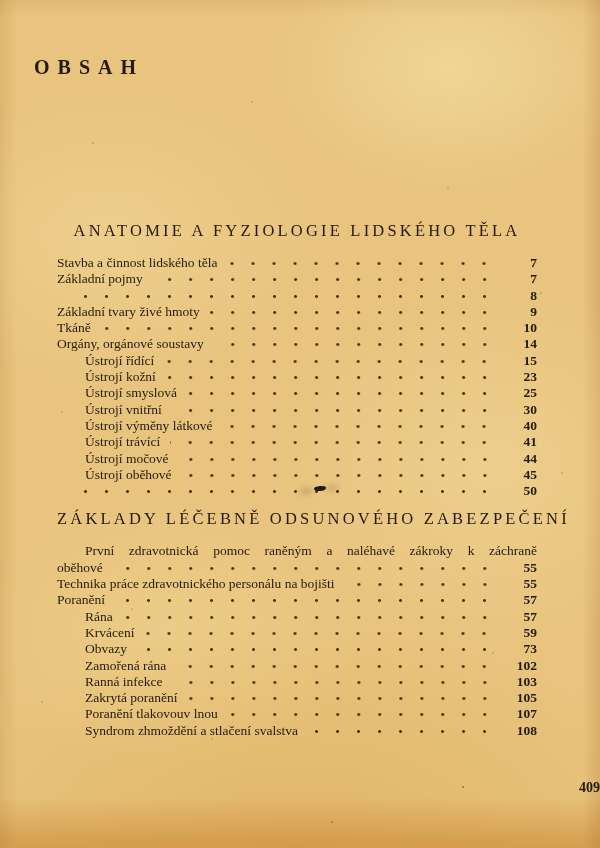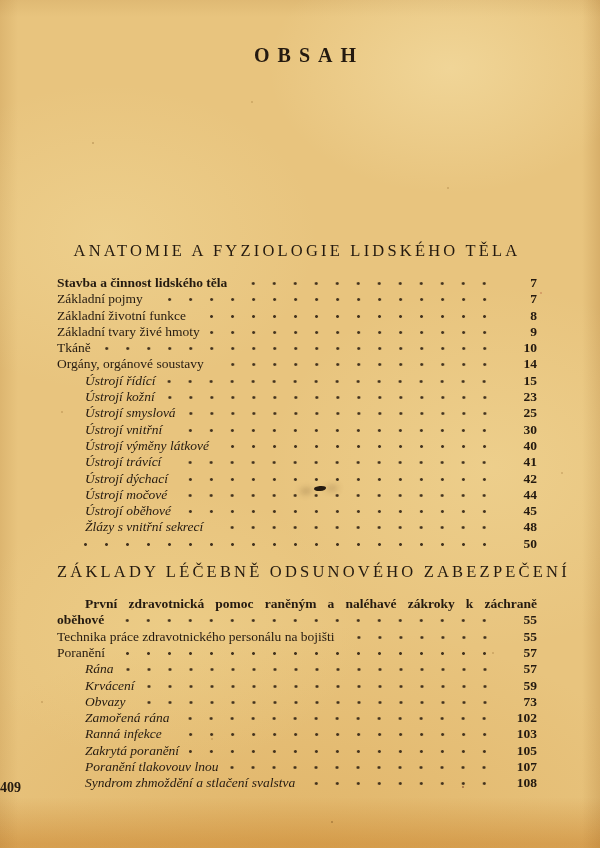--- a/index.html
+++ b/index.html
@@ -35,46 +35,46 @@
       561px 472px 0 rgba(130,86,32,0.28),
       131px 608px 0 rgba(130,86,32,0.26),
       492px 652px 0 rgba(130,86,32,0.30),
       211px 738px 0 rgba(130,86,32,0.28),
       462px 786px 0 rgba(96,40,30,0.55),
       331px 821px 0 rgba(110,70,28,0.45),
       41px 701px 0 rgba(130,86,32,0.30);
   }
   .book-title {
     position: absolute; top: 40px; left: 0; right: 0;
-    margin: 4px; text-align: center;
+    margin: 16px; 
     font-size: 20px; font-weight: bold;
     letter-spacing: 8px; padding-left: 18px;
   }
   .toc {
     position: absolute; top: 220px; left: 57px; right: 63px;
   }
   .section-heading {
     text-align: center;
     font-size: 16.5px;
     letter-spacing: 3.2px;
     margin: 0 0 13px 0;
     white-space: nowrap;
   }
   .row + .section-heading { margin-top: 9px; }
-  .section-heading { line-height: 22px; margin-top: 20px; }
+  .section-heading { line-height: 22px; }
   .row {
     display: flex;
     align-items: baseline;
     font-size: 13.5px;
     line-height: 16.3px;
     height: 16.3px;
   }
   .row .label { white-space: nowrap; }
-  .row.bold .label { font-weight: bold; }
-  .row.italic .label { font-style: italic; padding-left: 28px; }
+  .row.bold .label { font-weight: normal; }
+  .row.italic .label { padding-left: 28px; }
   .row.justify {
     display: block;
     text-align: justify;
     text-align-last: justify;
     -moz-text-align-last: justify;
   }
   .row.justify .label { white-space: normal; margin-left: 28px; }
   .leader {
     flex: 1 1 auto;
     height: 5px;
@@ -87,21 +87,21 @@
   }
   .num {
     flex: 0 0 auto;
     width: 34px;
     text-align: right;
     font-weight: bold;
     font-size: 13.5px;
   }
   .folio {
     position: absolute; top: 780px; left: 0; right: 0;
-    text-align: left;
+    text-align: right;
     font-size: 14px; font-weight: bold;
   }
   .blot {
     position: absolute; left: 314px; top: 486px;
     width: 12px; height: 4.5px;
     background: #241a10;
     border-radius: 50%;
     transform: rotate(-6deg);
     box-shadow: -14px 1px 6px rgba(90,60,30,0.35), 12px 1px 6px rgba(90,60,30,0.30);
   }
@@ -118,21 +118,20 @@
         <span class="label">Stavba a činnost lidského těla</span>
         <span class="leader"></span>
         <span class="num">7</span>
       </div>
       <div class="row plain">
         <span class="label">Základní pojmy</span>
         <span class="leader"></span>
         <span class="num">7</span>
       </div>
       <div class="row plain">
-        <span class="label">Základní životní funkce</span>
         <span class="leader"></span>
         <span class="num">8</span>
       </div>
       <div class="row plain">
         <span class="label">Základní tvary živé hmoty</span>
         <span class="leader"></span>
         <span class="num">9</span>
       </div>
       <div class="row plain">
         <span class="label">Tkáně</span>
@@ -168,38 +167,28 @@
         <span class="label">Ústrojí výměny látkové</span>
         <span class="leader"></span>
         <span class="num">40</span>
       </div>
       <div class="row italic">
         <span class="label">Ústrojí trávící</span>
         <span class="leader"></span>
         <span class="num">41</span>
       </div>
       <div class="row italic">
-        <span class="label">Ústrojí dýchací</span>
-        <span class="leader"></span>
-        <span class="num">42</span>
-      </div>
-      <div class="row italic">
         <span class="label">Ústrojí močové</span>
         <span class="leader"></span>
         <span class="num">44</span>
       </div>
       <div class="row italic">
         <span class="label">Ústrojí oběhové</span>
         <span class="leader"></span>
         <span class="num">45</span>
-      </div>
-      <div class="row italic">
-        <span class="label">Žlázy s vnitřní sekrecí</span>
-        <span class="leader"></span>
-        <span class="num">48</span>
       </div>
       <div class="row italic">
         <span class="leader"></span>
         <span class="num">50</span>
       </div>
       <div class="section-heading">ZÁKLADY LÉČEBNĚ ODSUNOVÉHO ZABEZPEČENÍ</div>
       <div class="row bold justify"><span class="label">První zdravotnická pomoc raněným a naléhavé zákroky k záchraně</span></div>
       <div class="row bold">
         <span class="label">oběhové</span>
         <span class="leader"></span>

